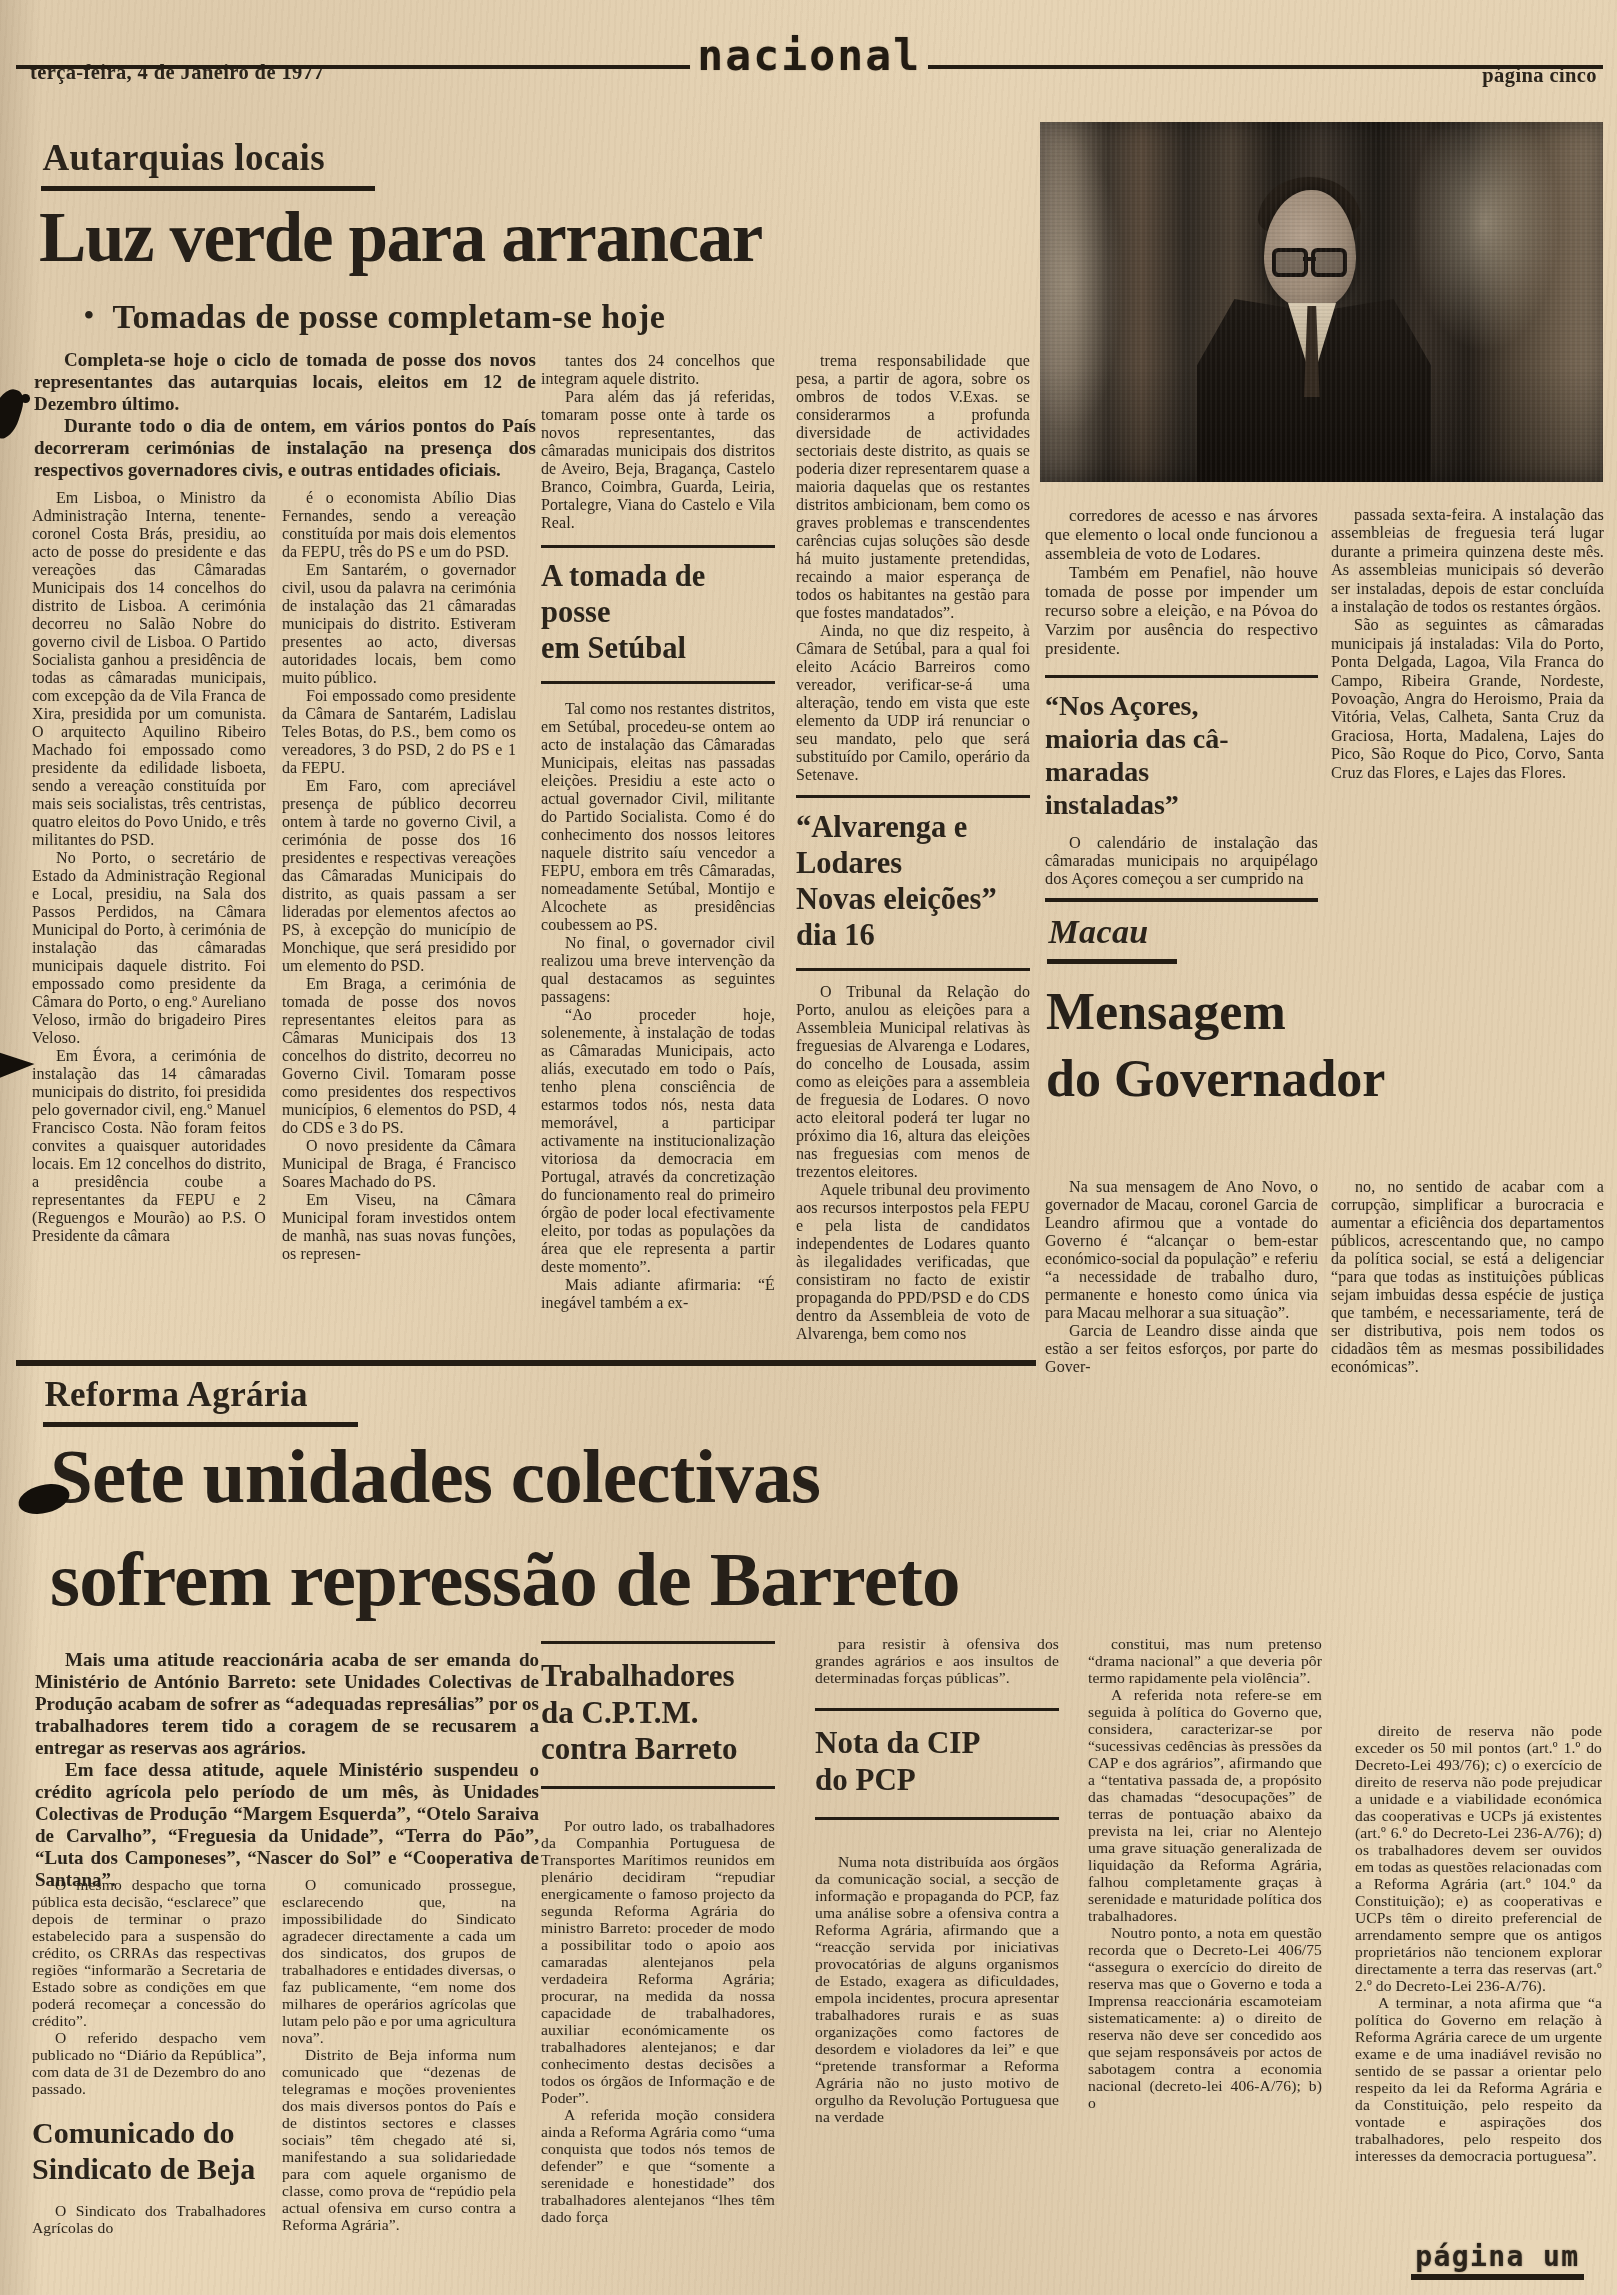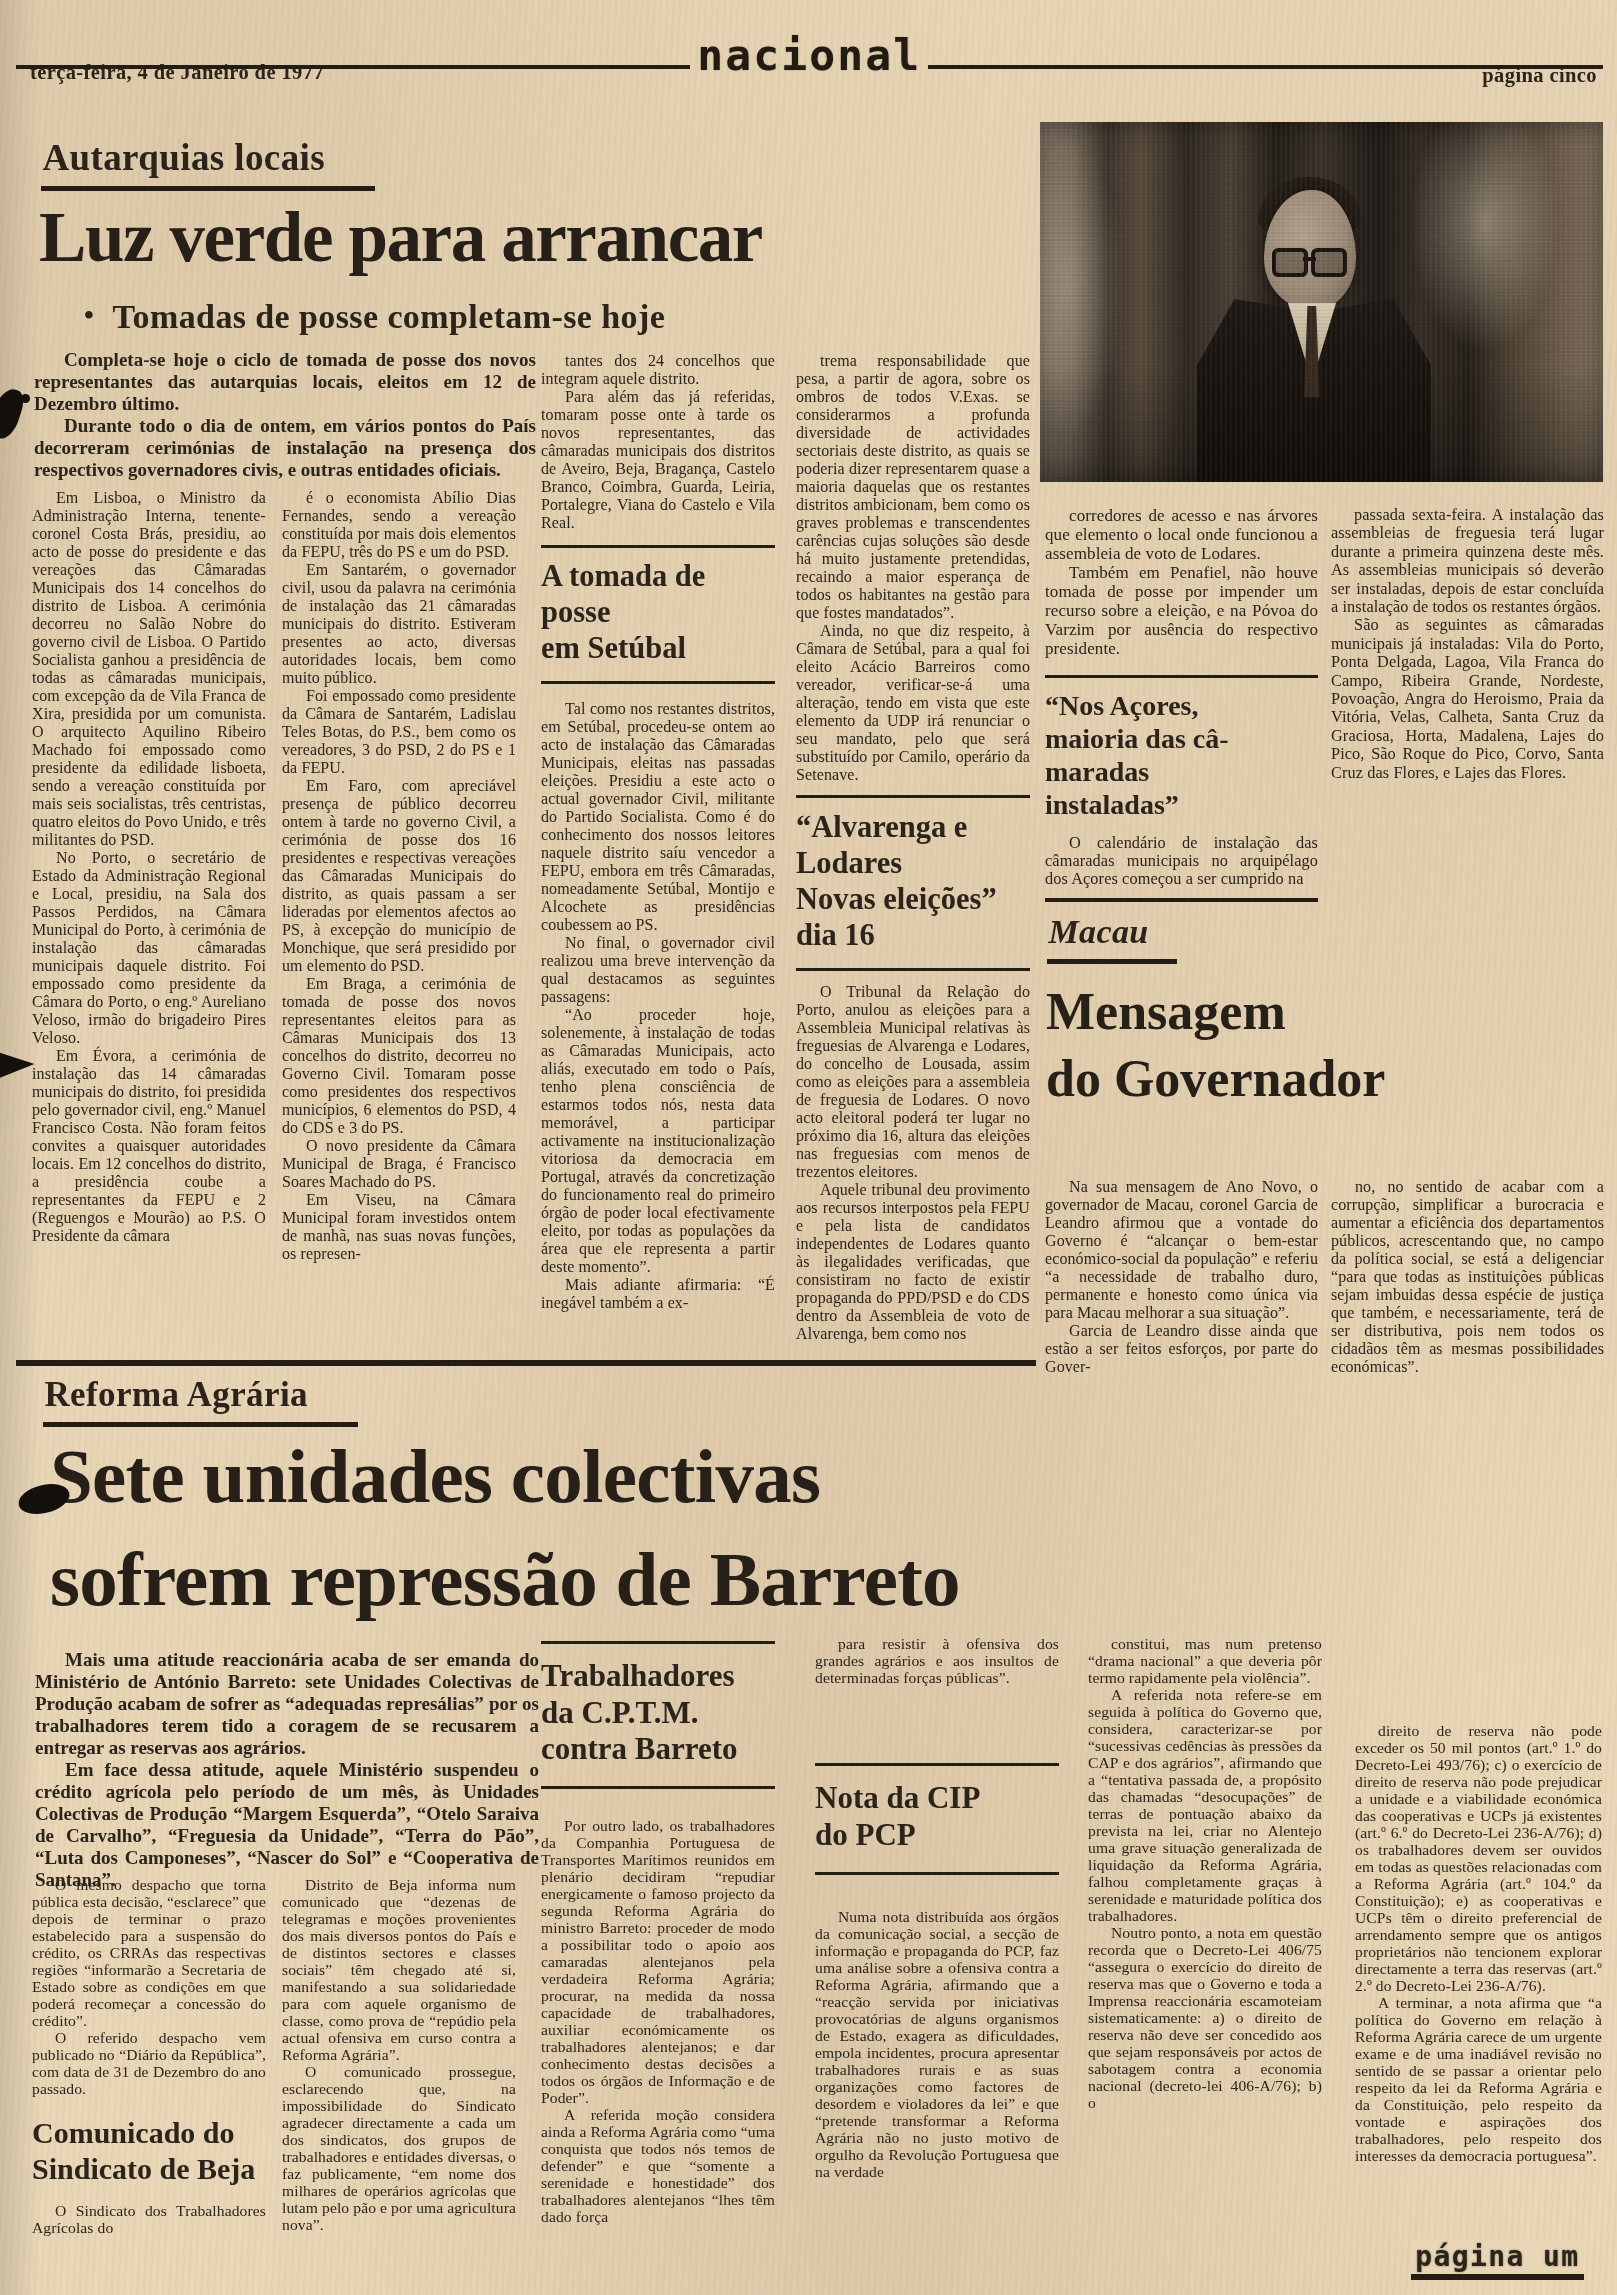--- a/index.html
+++ b/index.html
@@ -214,39 +214,39 @@
         <p>O referido despacho vem publicado no “Diário da República”, com data de 31 de Dezembro do ano passado.</p>
       </div>
     <div class="colhead noT noB" style="font-size:30px;padding-top:18.4px;">Comunicado do
 Sindicato de Beja</div>
     <div class="bodycol2" style="margin-top:10px;">
         <p>O Sindicato dos Trabalhadores Agrícolas do</p>
       </div>
   </div>
 
   <div class="abs bodycol2" style="left:282px;top:1876px;width:234px;">
+      <p>O comunicado prossegue, esclarecendo que, na impossibilidade do Sindicato agradecer directamente a cada um dos sindicatos, dos grupos de trabalhadores e entidades diversas, o faz publicamente, “em nome dos milhares de operários agrícolas que lutam pelo pão e por uma agricultura nova”.</p>
       <p>Distrito de Beja informa num comunicado que “dezenas de telegramas e moções provenientes dos mais diversos pontos do País e de distintos sectores e classes sociais” têm chegado até si, manifestando a sua solidariedade para com aquele organismo de classe, como prova de “repúdio pela actual ofensiva em curso contra a Reforma Agrária”.</p>
-      <p>O comunicado prossegue, esclarecendo que, na impossibilidade do Sindicato agradecer directamente a cada um dos sindicatos, dos grupos de trabalhadores e entidades diversas, o faz publicamente, “em nome dos milhares de operários agrícolas que lutam pelo pão e por uma agricultura nova”.</p>
     </div>
 
   <div class="abs" style="left:541px;top:1641px;width:234px;">
     <div class="colhead" style="font-size:31px;padding:14px 0 18.4px;">Trabalhadores
 da C.P.T.M.
 contra Barreto</div>
     <div class="bodycol2" style="margin-top:28px;">
         <p>Por outro lado, os trabalhadores da Companhia Portuguesa de Transportes Marítimos reunidos em plenário decidiram “repudiar energicamente o famoso projecto da segunda Reforma Agrária do ministro Barreto: proceder de modo a possibilitar todo o apoio aos camaradas alentejanos pela verdadeira Reforma Agrária; procurar, na medida da nossa capacidade de trabalhadores, auxiliar económicamente os trabalhadores alentejanos; e dar conhecimento destas decisões a todos os órgãos de Informação e de Poder”.</p>
         <p>A referida moção considera ainda a Reforma Agrária como “uma conquista que todos nós temos de defender” e que “somente a serenidade e honestidade” dos trabalhadores alentejanos “lhes têm dado força</p>
       </div>
   </div>
 
   <div class="abs" style="left:815px;top:1635px;width:244px;">
     <div class="bodycol2">
         <p>para resistir à ofensiva dos grandes agrários e aos insultos de determinadas forças públicas”.</p>
       </div>
-    <div class="colhead" style="font-size:31px;margin-top:77px;padding:14px 0 18.4px;">Nota da CIP
+    <div class="colhead" style="font-size:31px;margin-top:22px;padding:14px 0 18.4px;">Nota da CIP
 do PCP</div>
     <div class="bodycol2" style="margin-top:33px;">
         <p>Numa nota distribuída aos órgãos da comunicação social, a secção de informação e propaganda do PCP, faz uma análise sobre a ofensiva contra a Reforma Agrária, afirmando que a “reacção servida por iniciativas provocatórias de alguns organismos de Estado, exagera as dificuldades, empola incidentes, procura apresentar trabalhadores rurais e as suas organizações como factores de desordem e violadores da lei” e que “pretende transformar a Reforma Agrária não no justo motivo de orgulho da Revolução Portuguesa que na verdade</p>
       </div>
   </div>
 
   <div class="abs bodycol2" style="left:1088px;top:1635px;width:234px;">
       <p>constitui, mas num pretenso “drama nacional” a que deveria pôr termo rapidamente pela violência”.</p>
       <p>A referida nota refere-se em seguida à política do Governo que, considera, caracterizar-se por “sucessivas cedências às pressões da CAP e dos agrários”, afirmando que a “tentativa passada de, a propósito das chamadas “desocupações” de terras de pontuação abaixo da prevista na lei, criar no Alentejo uma grave situação generalizada de liquidação da Reforma Agrária, falhou completamente graças à serenidade e maturidade política dos trabalhadores.</p>
       <p>Noutro ponto, a nota em questão recorda que o Decreto-Lei 406/75 “assegura o exercício do direito de reserva mas que o Governo e toda a Imprensa reaccionária escamoteiam sistematicamente: a) o direito de reserva não deve ser concedido aos que sejam responsáveis por actos de sabotagem contra a economia nacional (decreto-lei 406-A/76); b) o</p>

